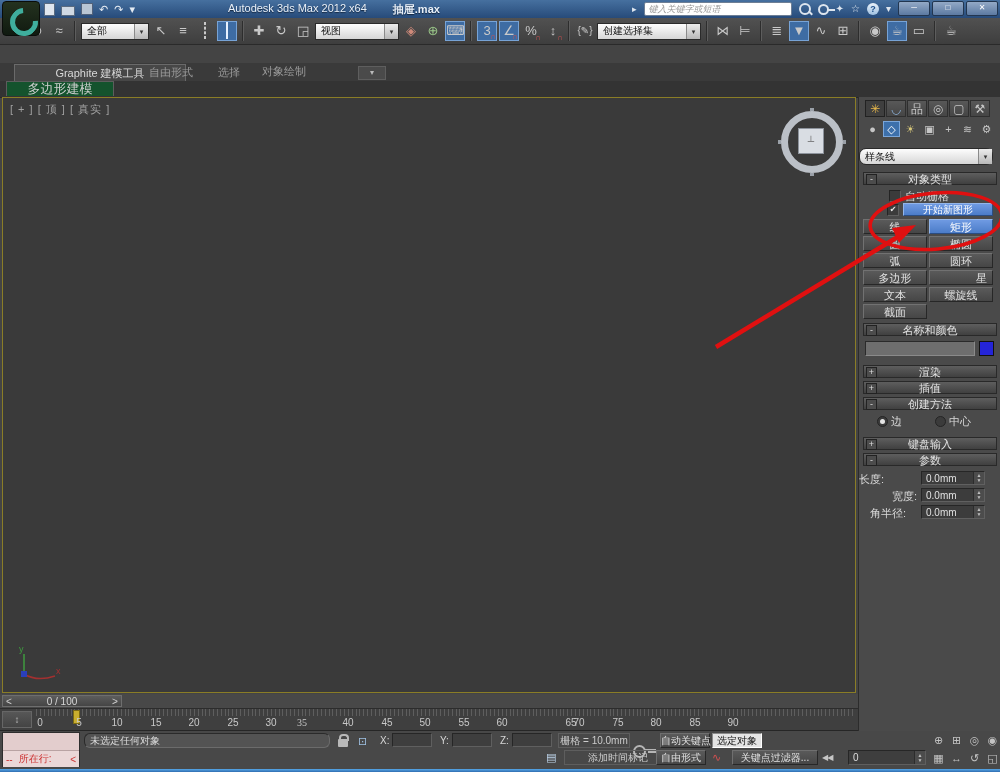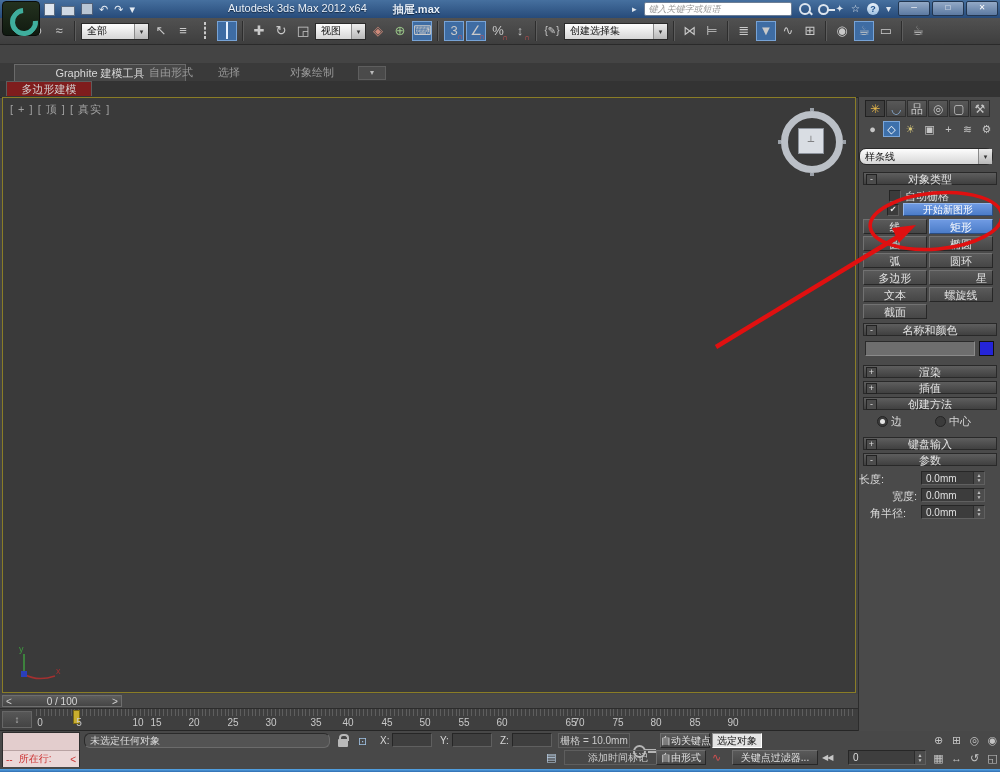--- a/index.html
+++ b/index.html
@@ -54,22 +54,22 @@
   .combo .ar{margin-left:auto;width:13px;height:100%;background:linear-gradient(#ececec,#b8b8b8);
     border-left:1px solid #8a8a8a;font-size:7px;color:#333;text-align:center;line-height:15px;}
   .dashedsq{width:11px;height:11px;border:1px dashed #c9c9c9;margin:4px auto;}
   .solidsq{width:11px;height:11px;border:1px solid #e8f2ff;background:#bcd6ef;margin:3px auto;}
   
   #ribbontabs{left:0;top:63px;width:1000px;height:18px;background:#3a3a3a;}
   .rtab-active{position:absolute;left:14px;top:1px;width:172px;height:17px;background:#474747;
     border:1px solid #6a6a6a;border-bottom:none;color:#d9d9d9;font-size:11px;text-align:center;line-height:16px;box-sizing:border-box;}
   .rtab{position:absolute;top:1px;color:#9b9b9b;font-size:11px;line-height:16px;text-align:center;}
   #ribbonsub{left:0;top:81px;width:1000px;height:16px;background:#333;border-bottom:1px solid #262626;}
-  .subtab{position:absolute;left:6px;top:0;width:86px;height:15px;background:#7f1d1d;border:1px solid #5d5d5d;
-    border-bottom:none;color:#cfcfcf;font-size:11px;text-align:center;line-height:14px;box-sizing:border-box;}
+  .subtab{position:absolute;left:6px;top:0;width:108px;height:15px;background:#14532d;border:1px solid #5d5d5d;
+    border-bottom:none;color:#cfcfcf;font-size:13px;text-align:center;line-height:14px;box-sizing:border-box;}
   .ribicon{position:absolute;left:358px;top:3px;width:26px;height:12px;background:#4a4a4a;border:1px solid #5e5e5e;
     color:#bbb;font-size:8px;text-align:center;line-height:11px;}
   
   #viewport{left:2px;top:97px;width:854px;height:596px;background:#3a3a3a;
     border:1px solid #8a7d26;box-sizing:border-box;}
   .vplabel{position:absolute;left:7px;top:4px;color:#a0a0a0;font-size:11px;letter-spacing:1px;}
   .viewcube{position:absolute;left:778px;top:13px;width:62px;height:62px;}
   .vc-ring{position:absolute;left:0;top:0;width:48px;height:48px;border:7px solid #c7ccd4;border-radius:50%;
     opacity:.92;}
   .vc-face{position:absolute;left:17px;top:17px;width:26px;height:26px;background:#d9dde3;
@@ -222,21 +222,21 @@
         <span class="ar">▾</span>
     </span>
     <span class="ticon">↖</span>
     <span class="ticon">≡</span>
     <span class="ticon"><span class="dashedsq"></span></span>
     <span class="ticon on"><span class="solidsq"></span></span>
     <span class="tsep"></span>
     <span class="ticon">✚</span>
     <span class="ticon">↻</span>
     <span class="ticon">◲</span>
-    <span class="combo" style="width:51px;">
+    <span class="combo" style="width:84px;">
       <span>视图</span>
         <span class="ar">▾</span>
     </span>
     <span class="ticon" style="color:#cf8a7a;">◈</span>
     <span class="ticon" style="color:#9cc98a;">⊕</span>
     <span class="ticon on">⌨</span>
     <span class="tsep"></span>
     <span class="ticon on"><span>3</span><span class="sub">∩</span></span>
     <span class="ticon on"><span>∠</span><span class="sub">∩</span></span>
     <span class="ticon"><span>%</span><span class="sub">∩</span></span>
@@ -260,21 +260,21 @@
     <span class="ticon on">☕</span>
     <span class="ticon">▭</span>
     <span class="tsep"></span>
     <span class="ticon">☕</span>
   </div>
 
   <div id="ribbontabs" class="abs">
     <span class="rtab-active">Graphite 建模工具</span>
     <span class="rtab" style="left:140px;width:62px;">自由形式</span>
     <span class="rtab" style="left:206px;width:46px;">选择</span>
-    <span class="rtab" style="left:280px;width:64px;">对象绘制</span>
+    <span class="rtab" style="left:252px;width:64px;font-family:Liberation Mono, monospace;">对象绘制</span>
     <span class="ribicon">▾</span>
   </div>
   <div id="ribbonsub" class="abs">
     <span class="subtab">多边形建模</span>
   </div>
 
   <div id="viewport" class="abs">
     <span class="vplabel">[ + ] [ 顶 ] [ 真实 ]</span>
     <div class="viewcube">
       <div class="vc-ring"></div>
@@ -402,26 +402,26 @@
       <span class="mid">0 / 100</span>
       <span class="cap">&gt;</span>
     </div>
   </div>
   <div id="rulerrow" class="abs">
     <span class="trackbtn">↕</span>
     <div class="ruler">
       <span class="framemarker"></span>
       <span class="rlabel" style="left:-6px;">0</span>
       <span class="rlabel" style="left:33px;">5</span>
-      <span class="rlabel" style="left:71px;margin-left:21px;">10</span>
+      <span class="rlabel" style="left:71px;">10</span>
       <span class="rlabel" style="left:110px;">15</span>
       <span class="rlabel" style="left:148px;">20</span>
       <span class="rlabel" style="left:187px;">25</span>
       <span class="rlabel" style="left:225px;">30</span>
-      <span class="rlabel" style="left:270px;">35</span>
+      <span class="rlabel" style="left:256px;font-family:Liberation Serif, serif;">35</span>
       <span class="rlabel" style="left:302px;">40</span>
       <span class="rlabel" style="left:341px;">45</span>
       <span class="rlabel" style="left:379px;">50</span>
       <span class="rlabel" style="left:418px;">55</span>
       <span class="rlabel" style="left:456px;">60</span>
       <span class="rlabel" style="left:495px;margin-left:30px;">65</span>
       <span class="rlabel" style="left:533px;">70</span>
       <span class="rlabel" style="left:572px;">75</span>
       <span class="rlabel" style="left:610px;">80</span>
       <span class="rlabel" style="left:649px;">85</span>

